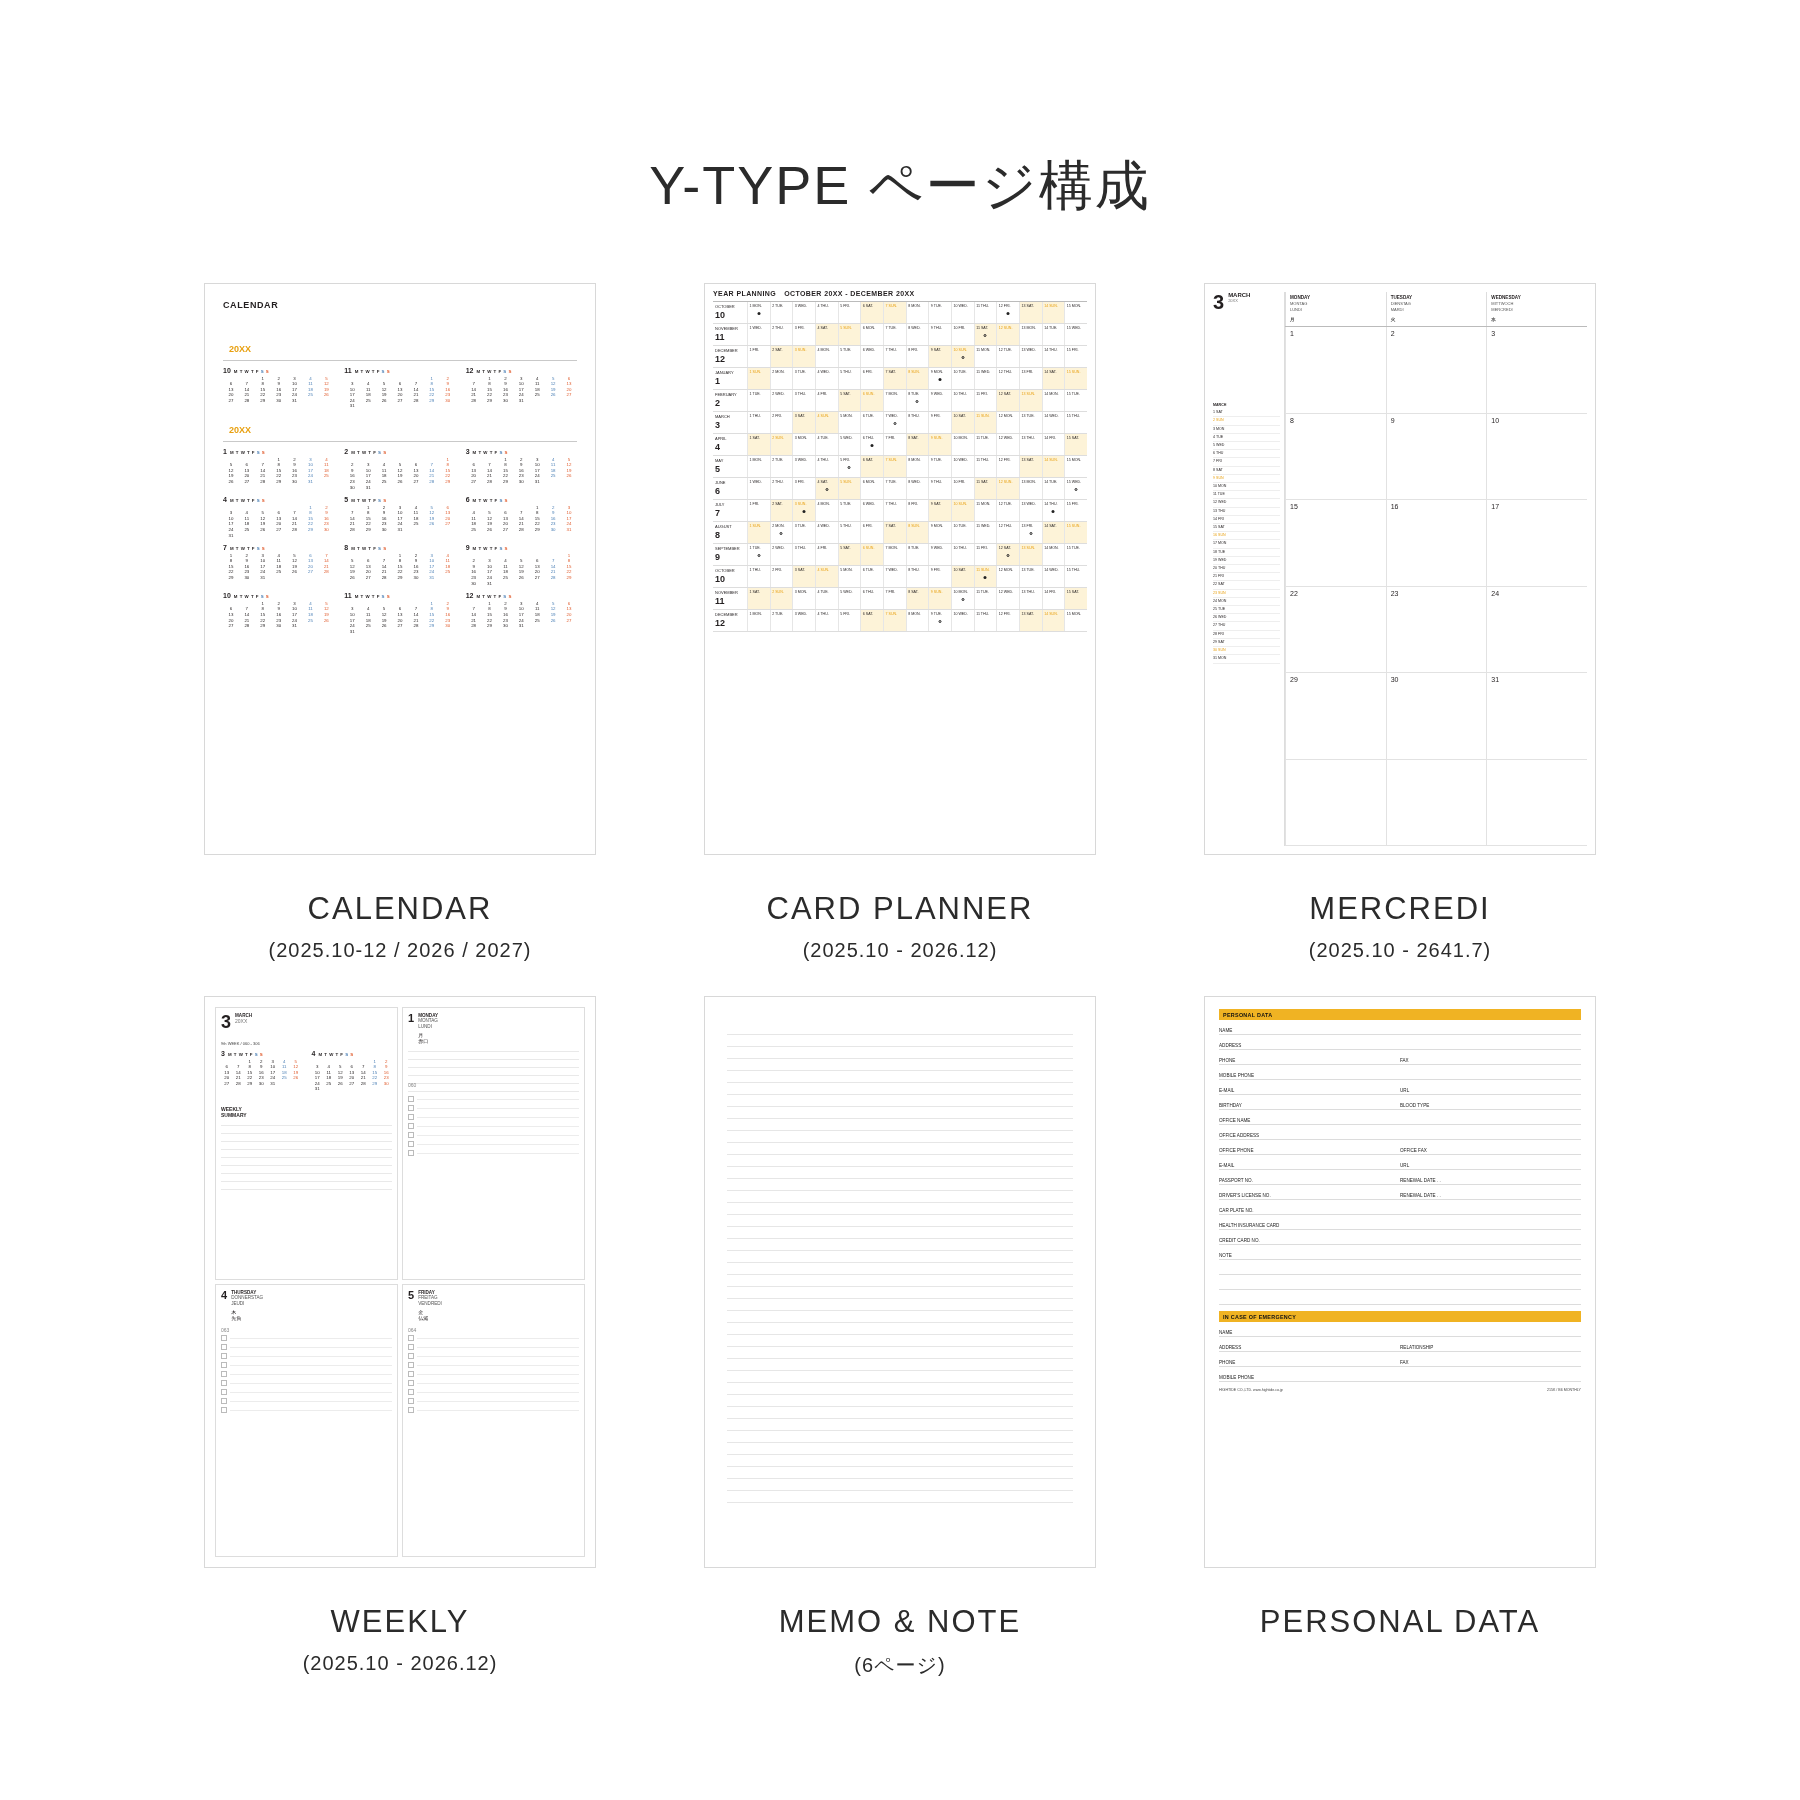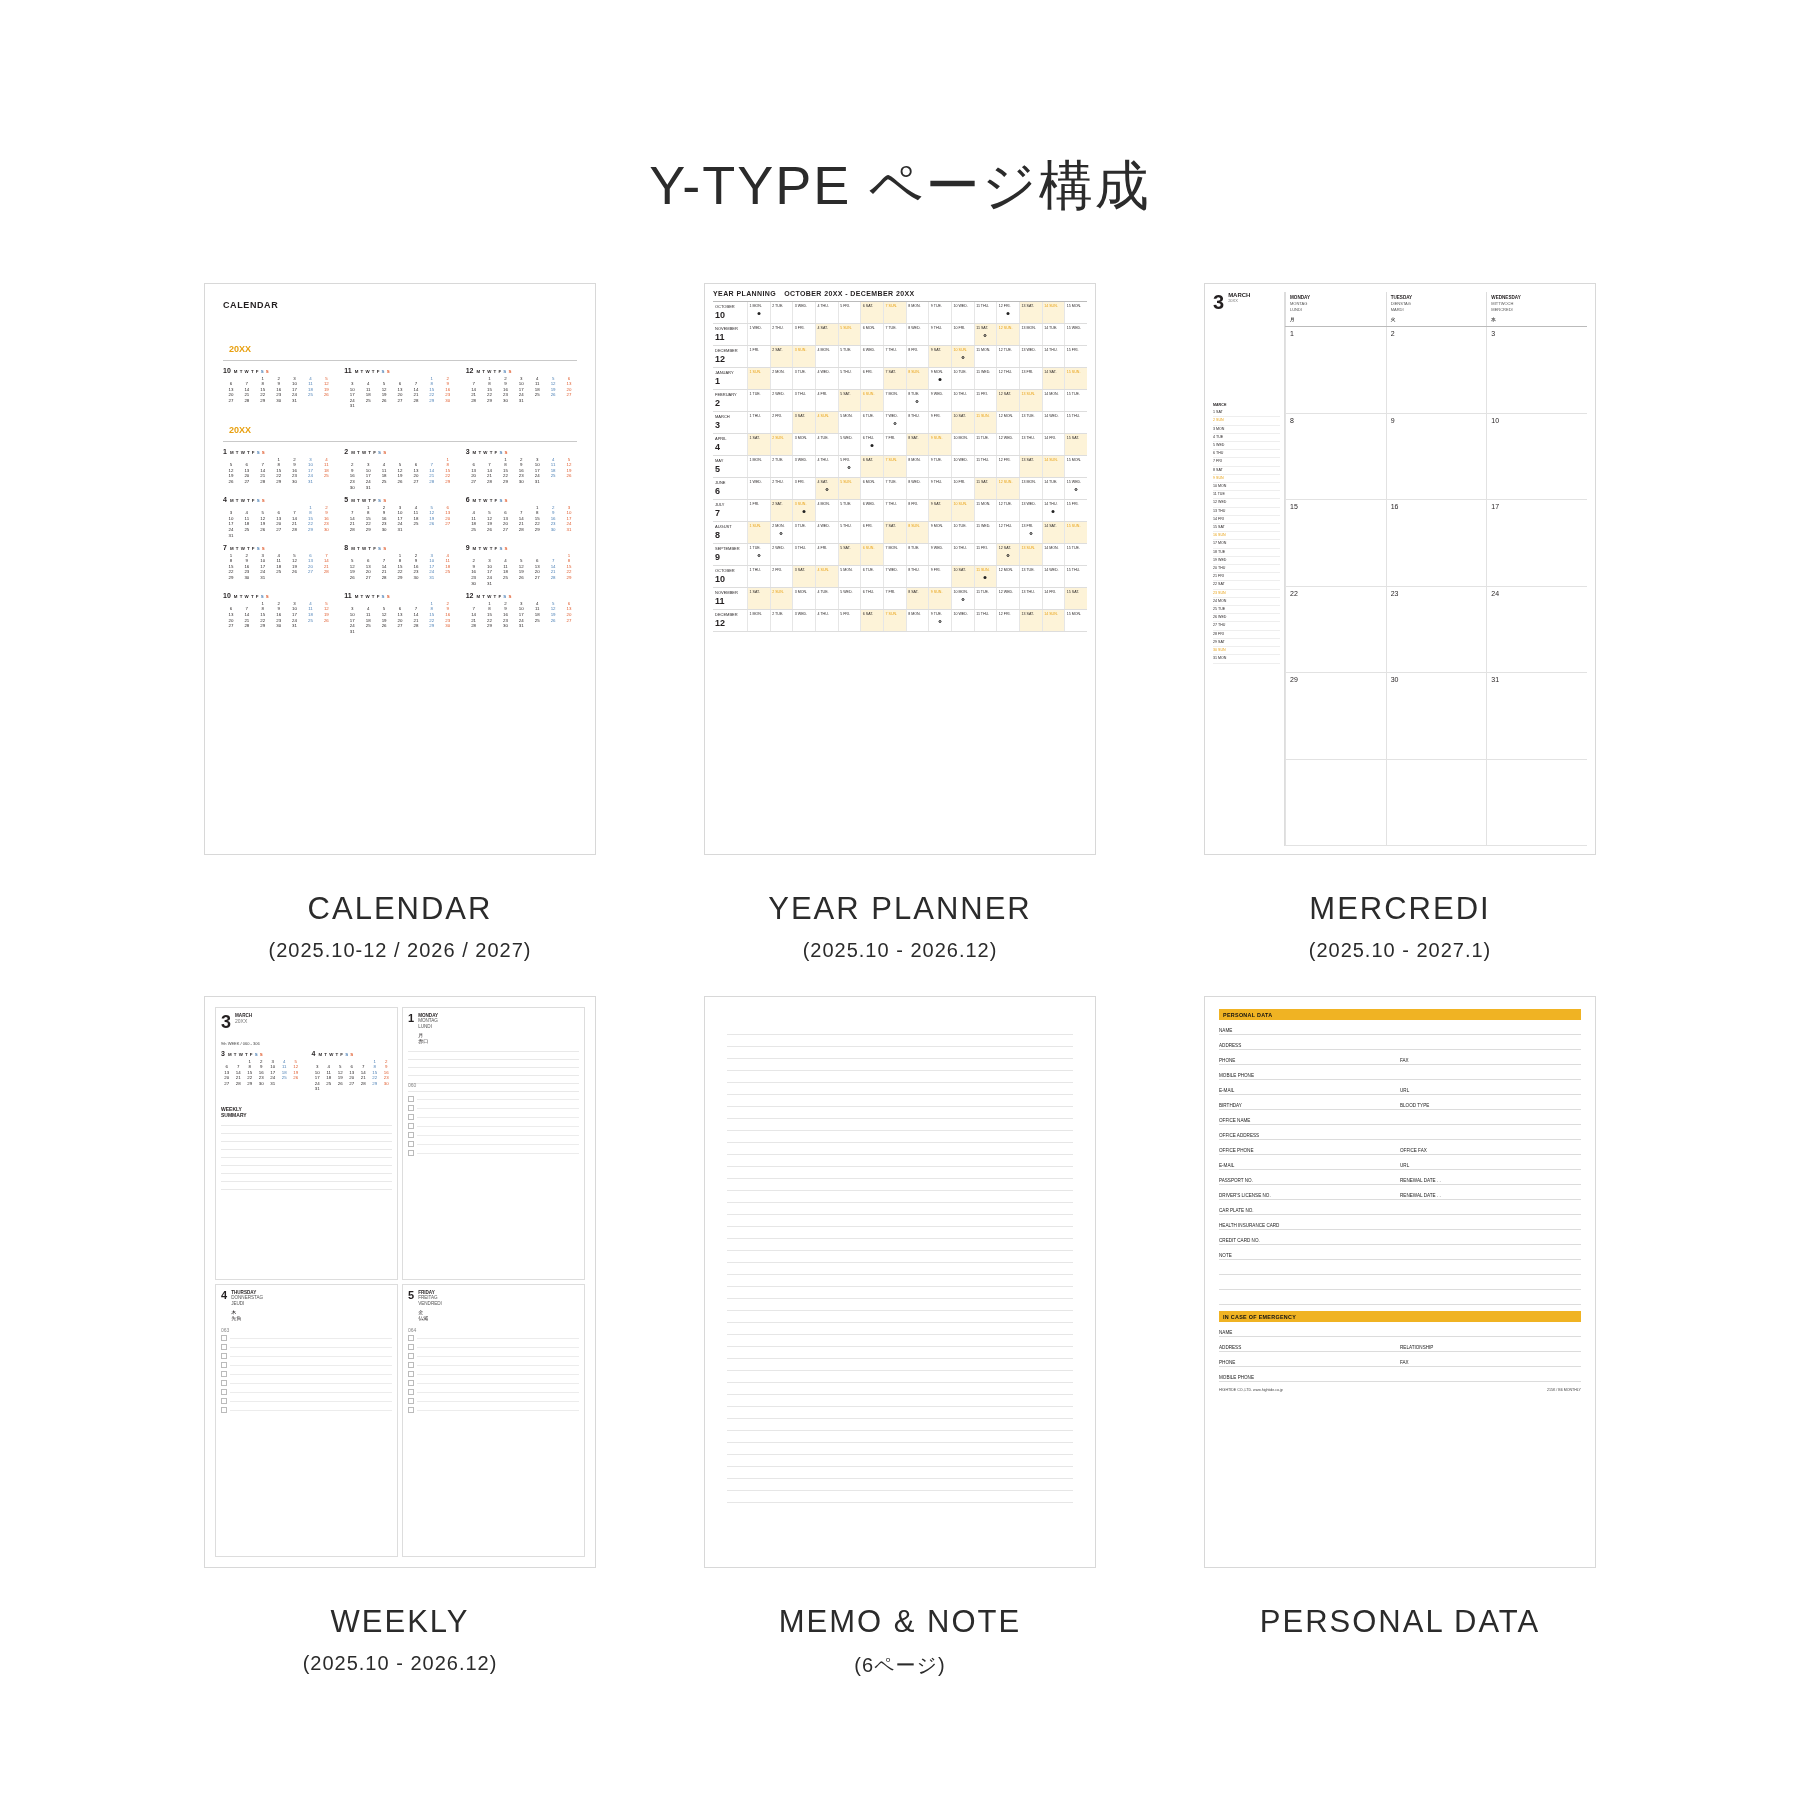--- a/index.html
+++ b/index.html
@@ -1208,21 +1208,21 @@
               <div class="yp-d"><i>10 WED.</i></div>
               <div class="yp-d"><i>11 THU.</i></div>
               <div class="yp-d"><i>12 FRI.</i></div>
               <div class="yp-d hl"><i>13 SAT.</i></div>
               <div class="yp-d hl"><i class="ora">14 SUN.</i></div>
               <div class="yp-d"><i>15 MON.</i></div>
             </div>
           </div>
         </div>
     </div>
-    <div class="cap">YEAR PLANNER</div>
+    <div class="cap">CARD PLANNER</div>
     <div class="sub">(2025.10 - 2026.12)</div>
   </div>
 
   <div class="cellwrap">
     <div class="thumb">
       <div class="mo-wrap">
         <div class="mo-left">
           <div style="display:flex;align-items:flex-start;gap:4px;">
             <div class="mo-bignum">3</div>
             <div>
@@ -1383,21 +1383,21 @@
               <div class="mo-cell"><span>30</span></div>
               <div class="mo-cell"><span>31</span></div>
               <div class="mo-cell"></div>
               <div class="mo-cell"></div>
               <div class="mo-cell"></div>
             </div>
         </div>
       </div>
     </div>
     <div class="cap">MERCREDI</div>
-    <div class="sub">(2025.10 - 2027.1)</div>
+    <div class="sub">(2025.10 - 2641.7)</div>
   </div>
 
   <div class="cellwrap">
     <div class="thumb">
       <div class="wk">
         <div class="wkq">
           <div style="display:flex;align-items:flex-start;gap:4px;">
             <div class="wk-bignum">3</div>
             <div>
               <div class="wk-d">MARCH</div>

